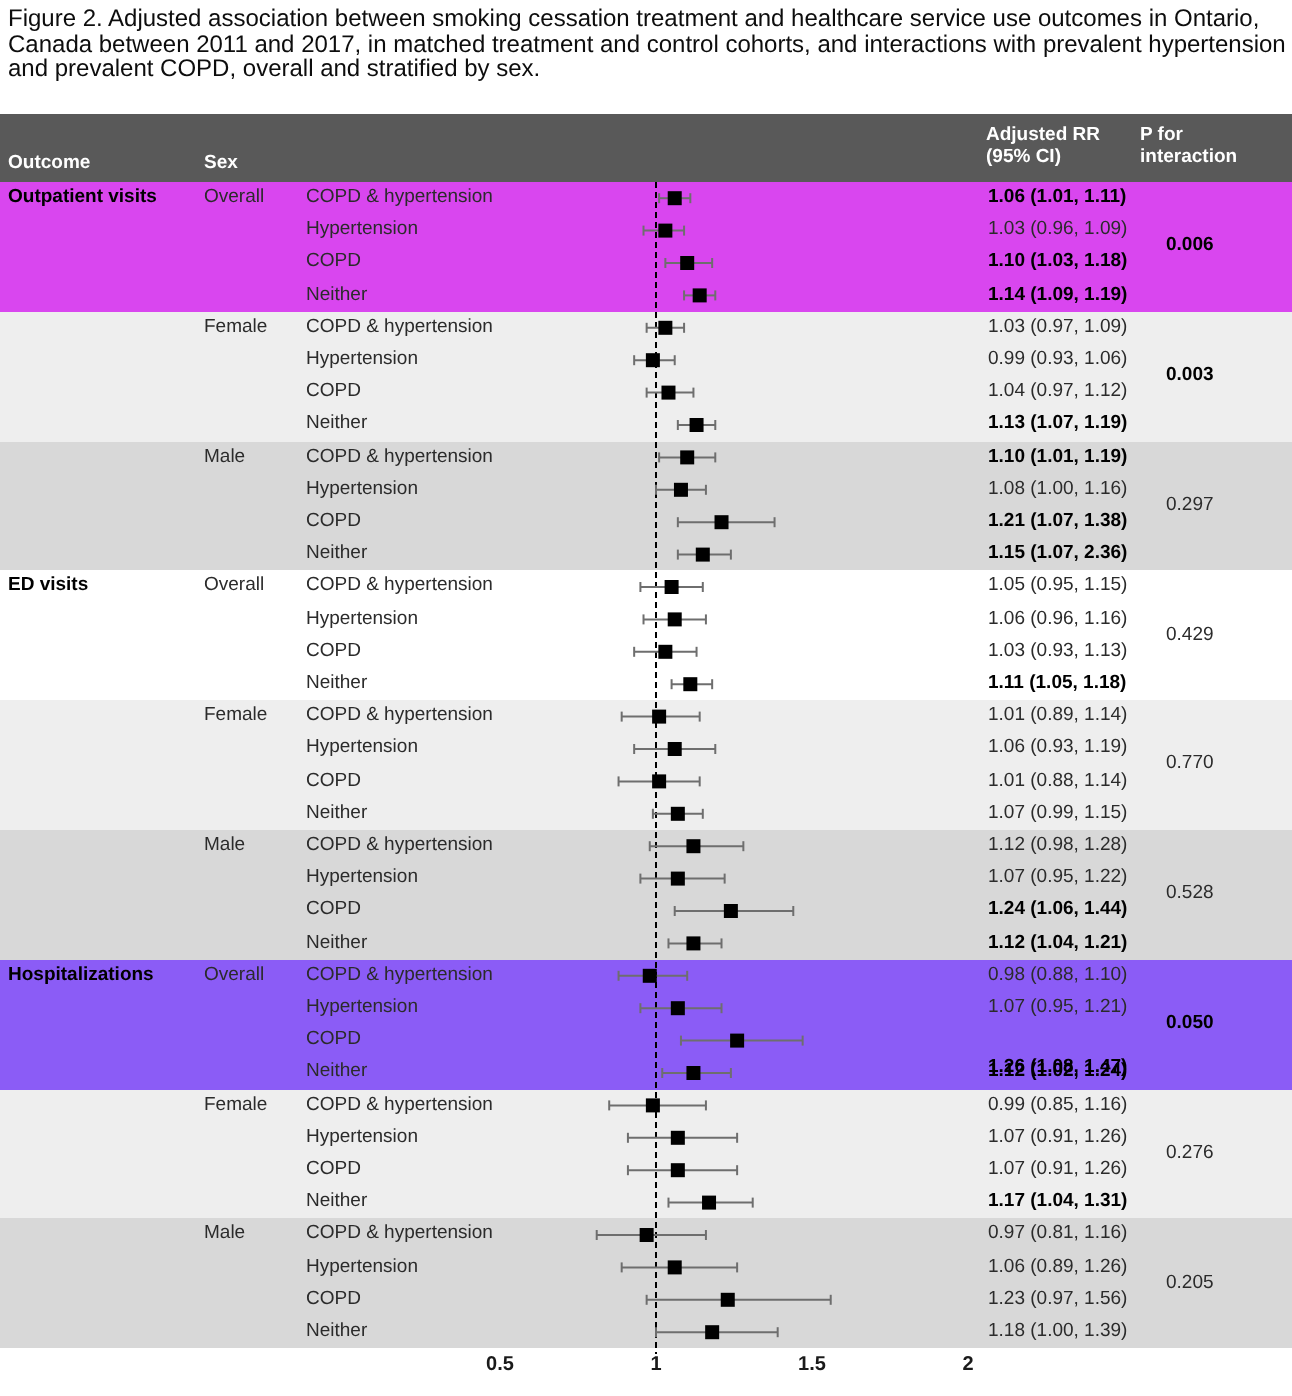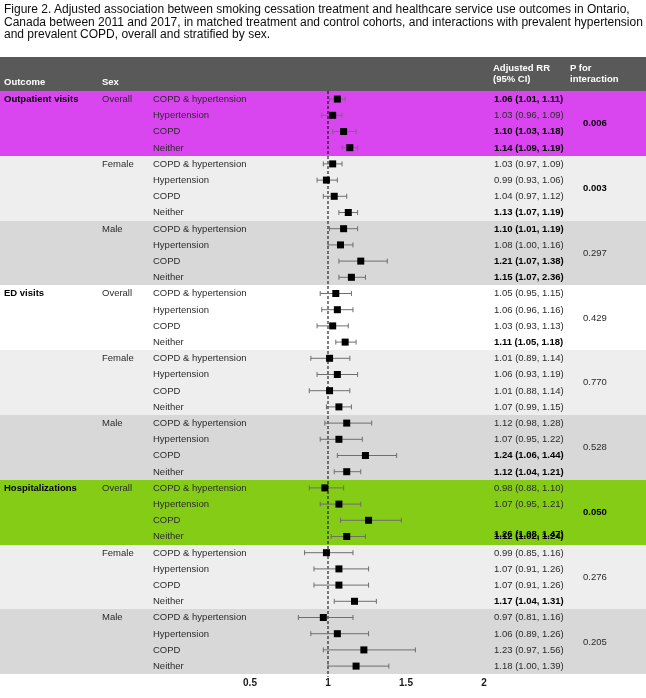--- a/index.html
+++ b/index.html
@@ -110,21 +110,21 @@
         <span class="cell cond-label" style="top: 0px;">COPD &amp; hypertension</span>
         <span class="cell rr-label" style="top: 0px;">1.12 (0.98, 1.28)</span>
         <span class="cell cond-label" style="top: 16.2px;">Hypertension</span>
         <span class="cell rr-label" style="top: 16.2px;">1.07 (0.95, 1.22)</span>
         <span class="cell cond-label" style="top: 32.4px;">COPD</span>
         <span class="cell rr-label bold" style="top: 32.4px;">1.24 (1.06, 1.44)</span>
         <span class="cell cond-label" style="top: 48.6px;">Neither</span>
         <span class="cell rr-label bold" style="top: 48.6px;">1.12 (1.04, 1.21)</span>
         <span class="cell p-label">0.528</span>
       </div>
-      <div class="group" style="top: 388.8px; background: #84cc16;">
+      <div class="group" style="top: 388.8px; background: #8b5cf6;">
         <span class="cell outcome-label">Hospitalizations</span>
         <span class="cell sex-label">Overall</span>
         <span class="cell cond-label" style="top: 0px;">COPD &amp; hypertension</span>
         <span class="cell rr-label" style="top: 0px;">0.98 (0.88, 1.10)</span>
         <span class="cell cond-label" style="top: 16.2px;">Hypertension</span>
         <span class="cell rr-label" style="top: 16.2px;">1.07 (0.95, 1.21)</span>
         <span class="cell cond-label" style="top: 32.4px;">COPD</span>
         <span class="cell rr-label bold" style="top: 46px;">1.26 (1.08, 1.47)</span>
         <span class="cell cond-label" style="top: 48.6px;">Neither</span>
         <span class="cell rr-label bold" style="top: 48.6px;">1.12 (1.02, 1.24)</span>

